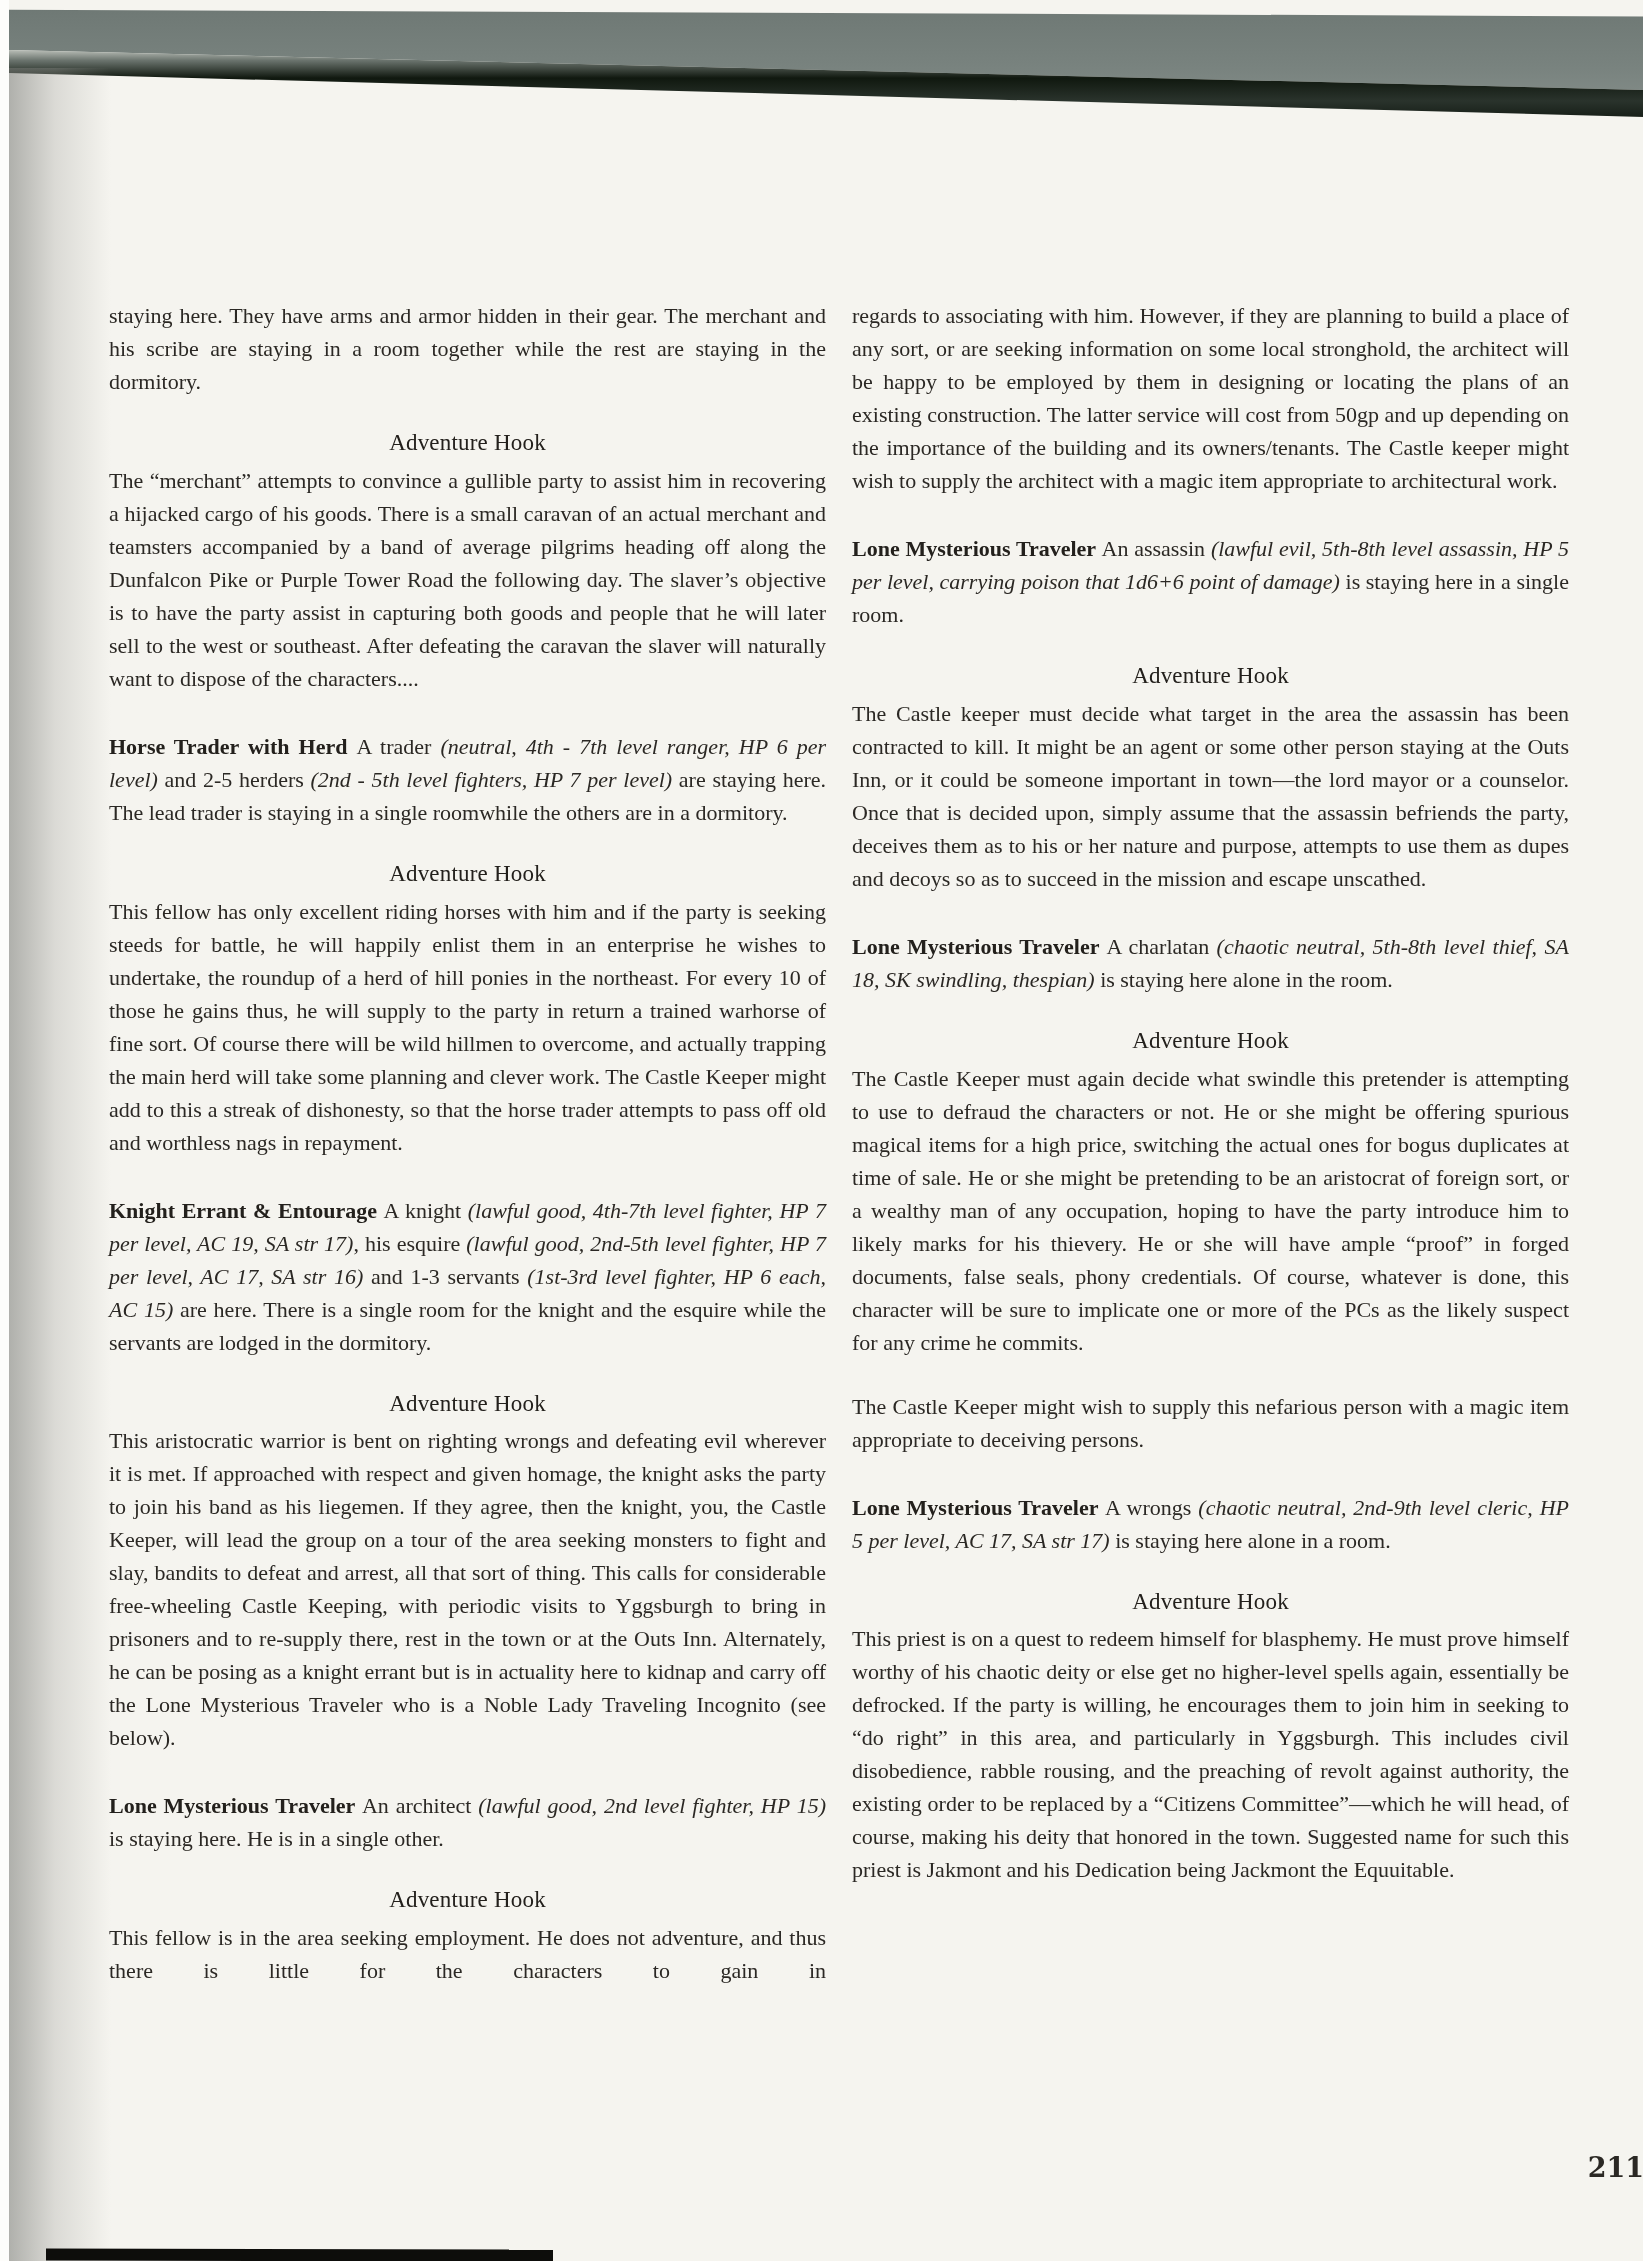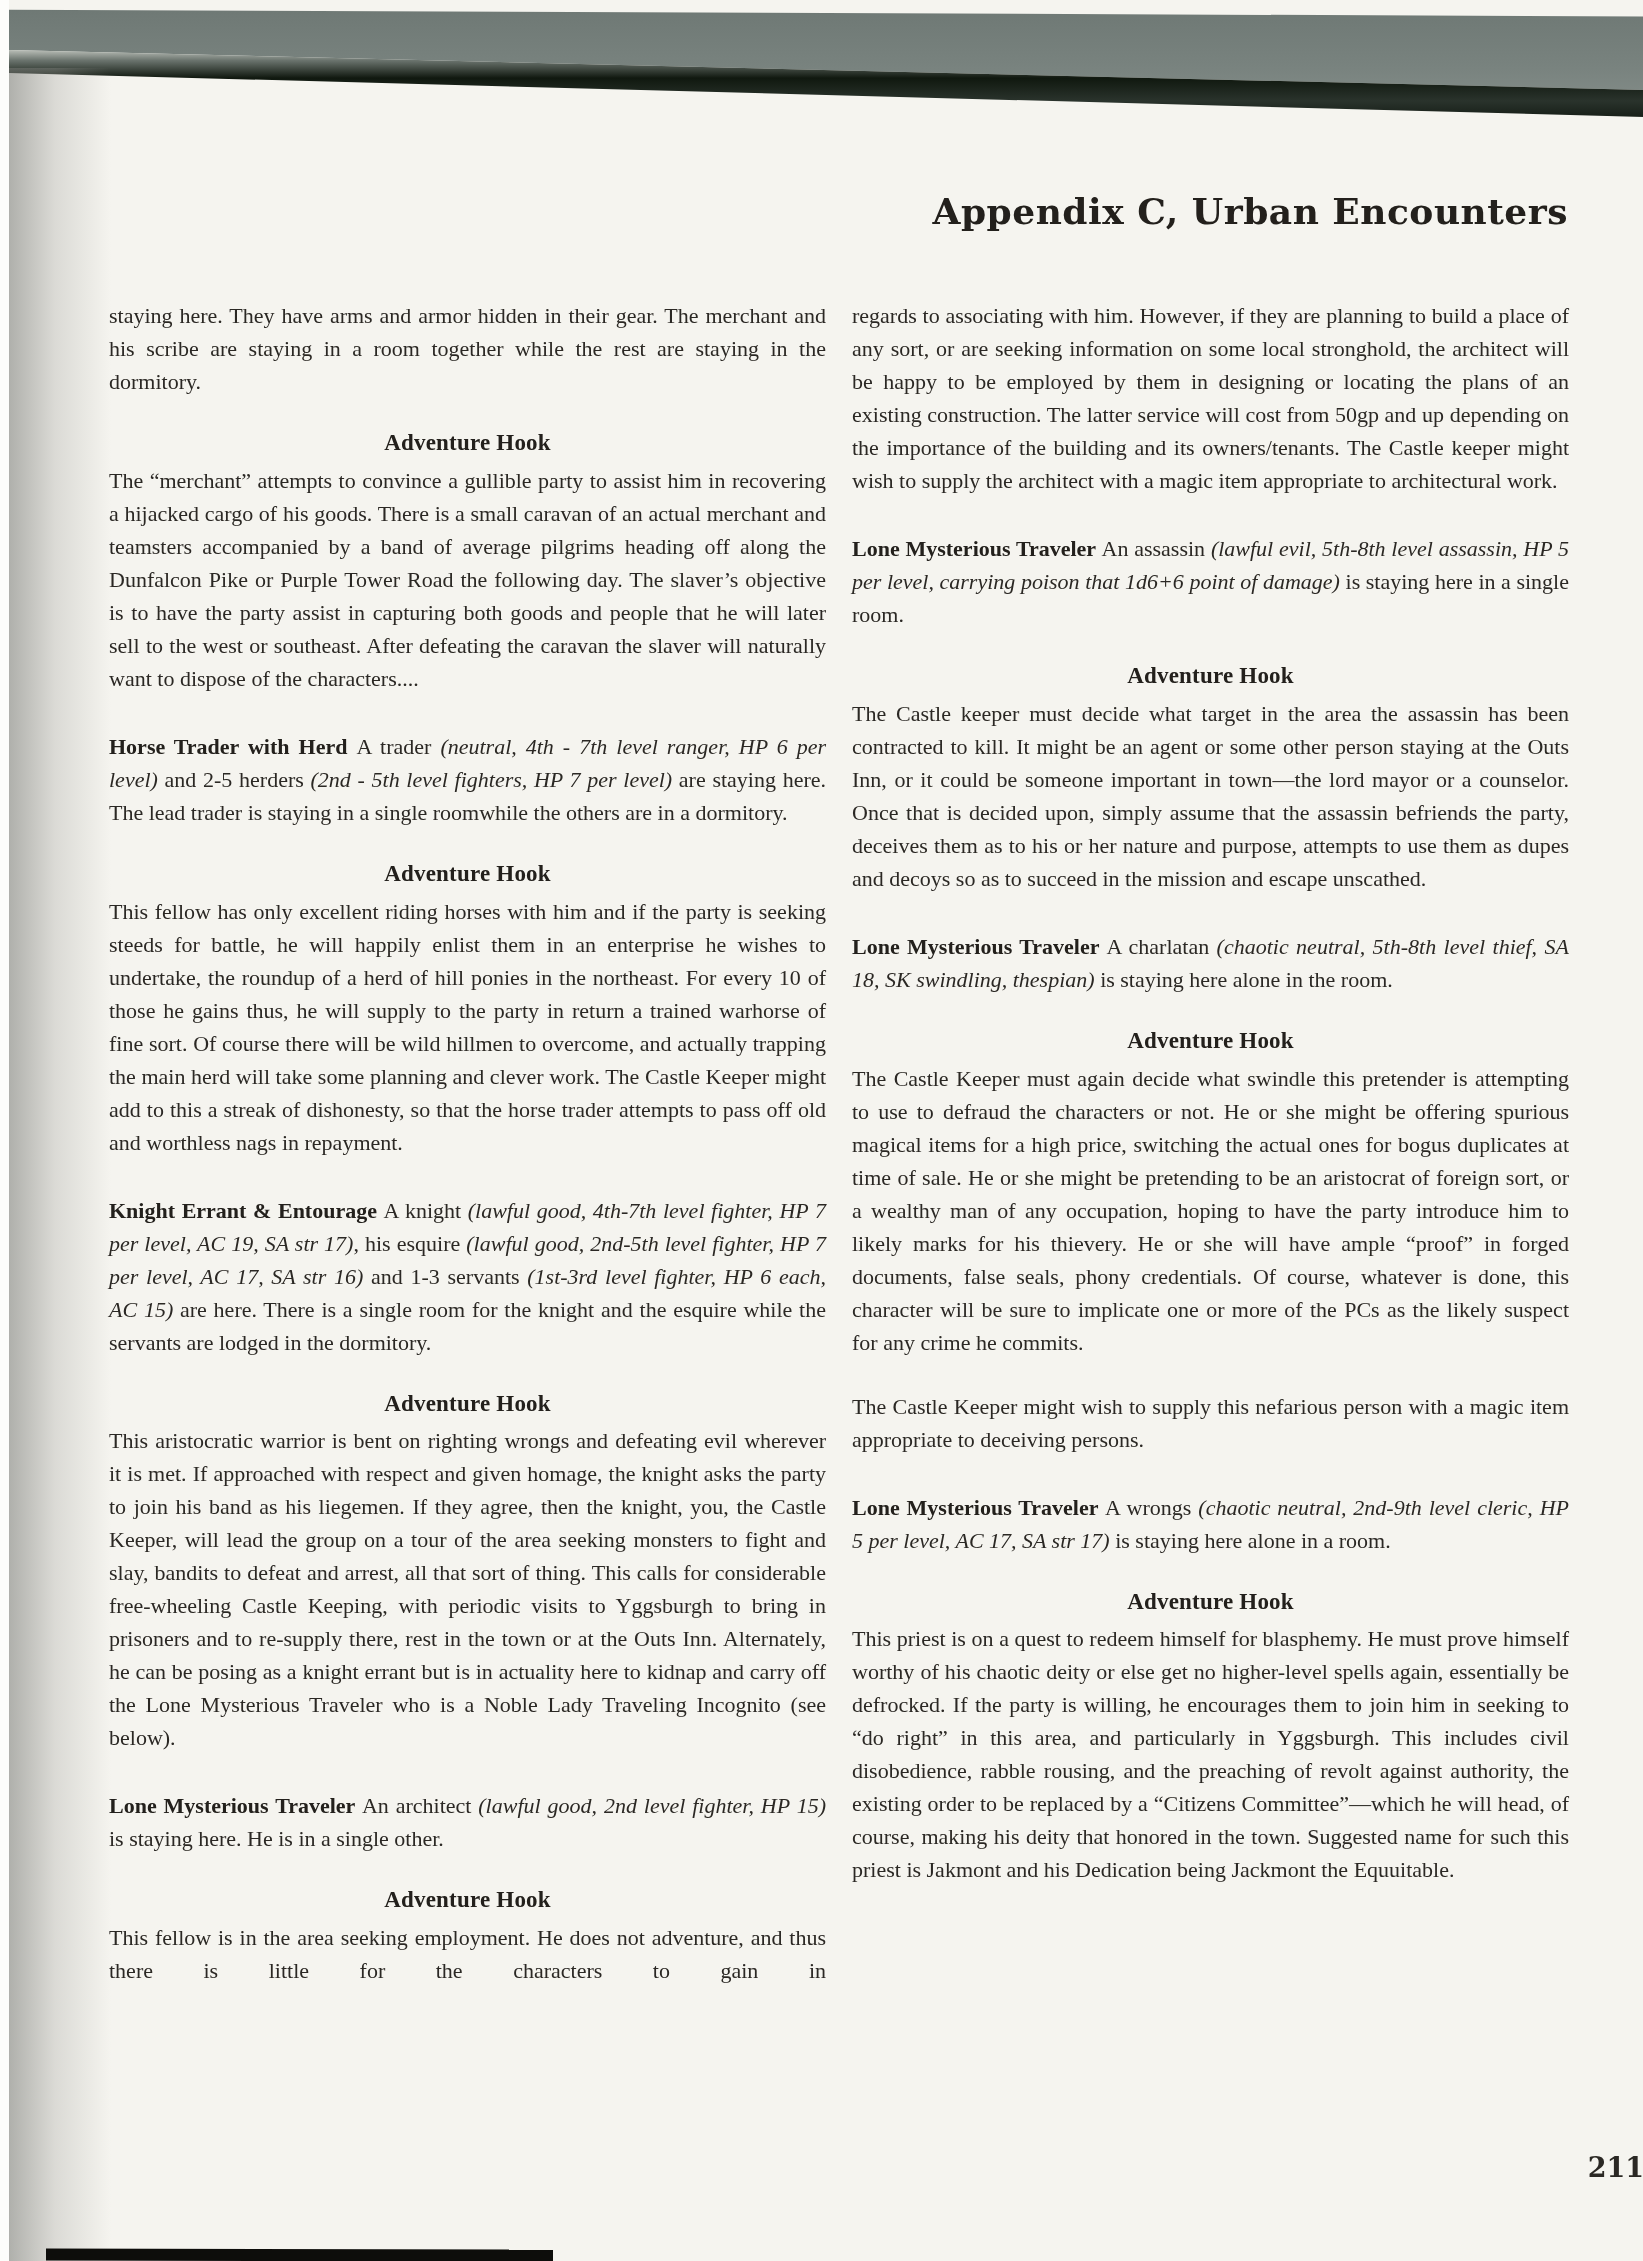--- a/index.html
+++ b/index.html
@@ -49,21 +49,21 @@
     position:absolute; top:255px; width:717px;
     font-size:22px; line-height:33px; text-align:justify;margin-top:44px;
   }
   .col-left  { left:109px; }
   .col-right { left:852px; }
 
   .para { margin:0; }
   .para-gap { margin-top:31px; }
   .sec  { margin:35px 0 0 0; }
   .ah {
-    text-align:center; font-weight:700; font-size:23px;
+    text-align:center; font-weight:400; font-size:23px;
     margin:28px 0 4.8px 0; letter-spacing:0.2px; color:#23201c;
   }
   .cont-next { text-align-last:justify; }
 
   .run-head   { font-weight:700; font-size:22px; color:#23201c; }
   .run-italic { font-style:italic; }
   .run-normal { }
 
   .pageno {
     position:absolute; top:2152px; left:0; width:1644px;
@@ -75,21 +75,20 @@
 <body>
 
 <div class="scan">
 
   <div class="lid-band"></div>
   <div class="book-edge"></div>
   <div class="left-white-edge"></div>
   <div class="left-shadow"></div>
   <div class="next-page-edge"></div>
 
-  <div class="page-header">Appendix C, Urban Encounters</div>
 
   <div class="col col-left">
     <p class="para">staying here. They have arms and armor hidden in their gear. The merchant and his scribe are staying in a room together while the rest are staying in the dormitory.</p>
 
     <p class="ah">Adventure Hook</p>
     <p class="para">The “merchant” attempts to convince a gullible party to assist him in recovering a hijacked cargo of his goods. There is a small caravan of an actual merchant and teamsters accompanied by a band of average pilgrims heading off along the Dunfalcon Pike or Purple Tower Road the following day. The slaver’s objective is to have the party assist in capturing both goods and people that he will later sell to the west or southeast. After defeating the caravan the slaver will naturally want to dispose of the characters....</p>
 
     <p class="para sec"><span class="run-head">Horse Trader with Herd </span><span class="run-normal">A trader </span><span class="run-italic">(neutral, 4th - 7th level ranger, HP 6 per level)</span><span class="run-normal"> and 2-5 herders </span><span class="run-italic">(2nd - 5th level fighters, HP 7 per level)</span><span class="run-normal"> are staying here. The lead trader is staying in a single roomwhile the others are in a dormitory.</span></p>
     <p class="ah">Adventure Hook</p>
     <p class="para">This fellow has only excellent riding horses with him and if the party is seeking steeds for battle, he will happily enlist them in an enterprise he wishes to undertake, the roundup of a herd of hill ponies in the northeast. For every 10 of those he gains thus, he will supply to the party in return a trained warhorse of fine sort. Of course there will be wild hillmen to overcome, and actually trapping the main herd will take some planning and clever work. The Castle Keeper might add to this a streak of dishonesty, so that the horse trader attempts to pass off old and worthless nags in repayment.</p>

